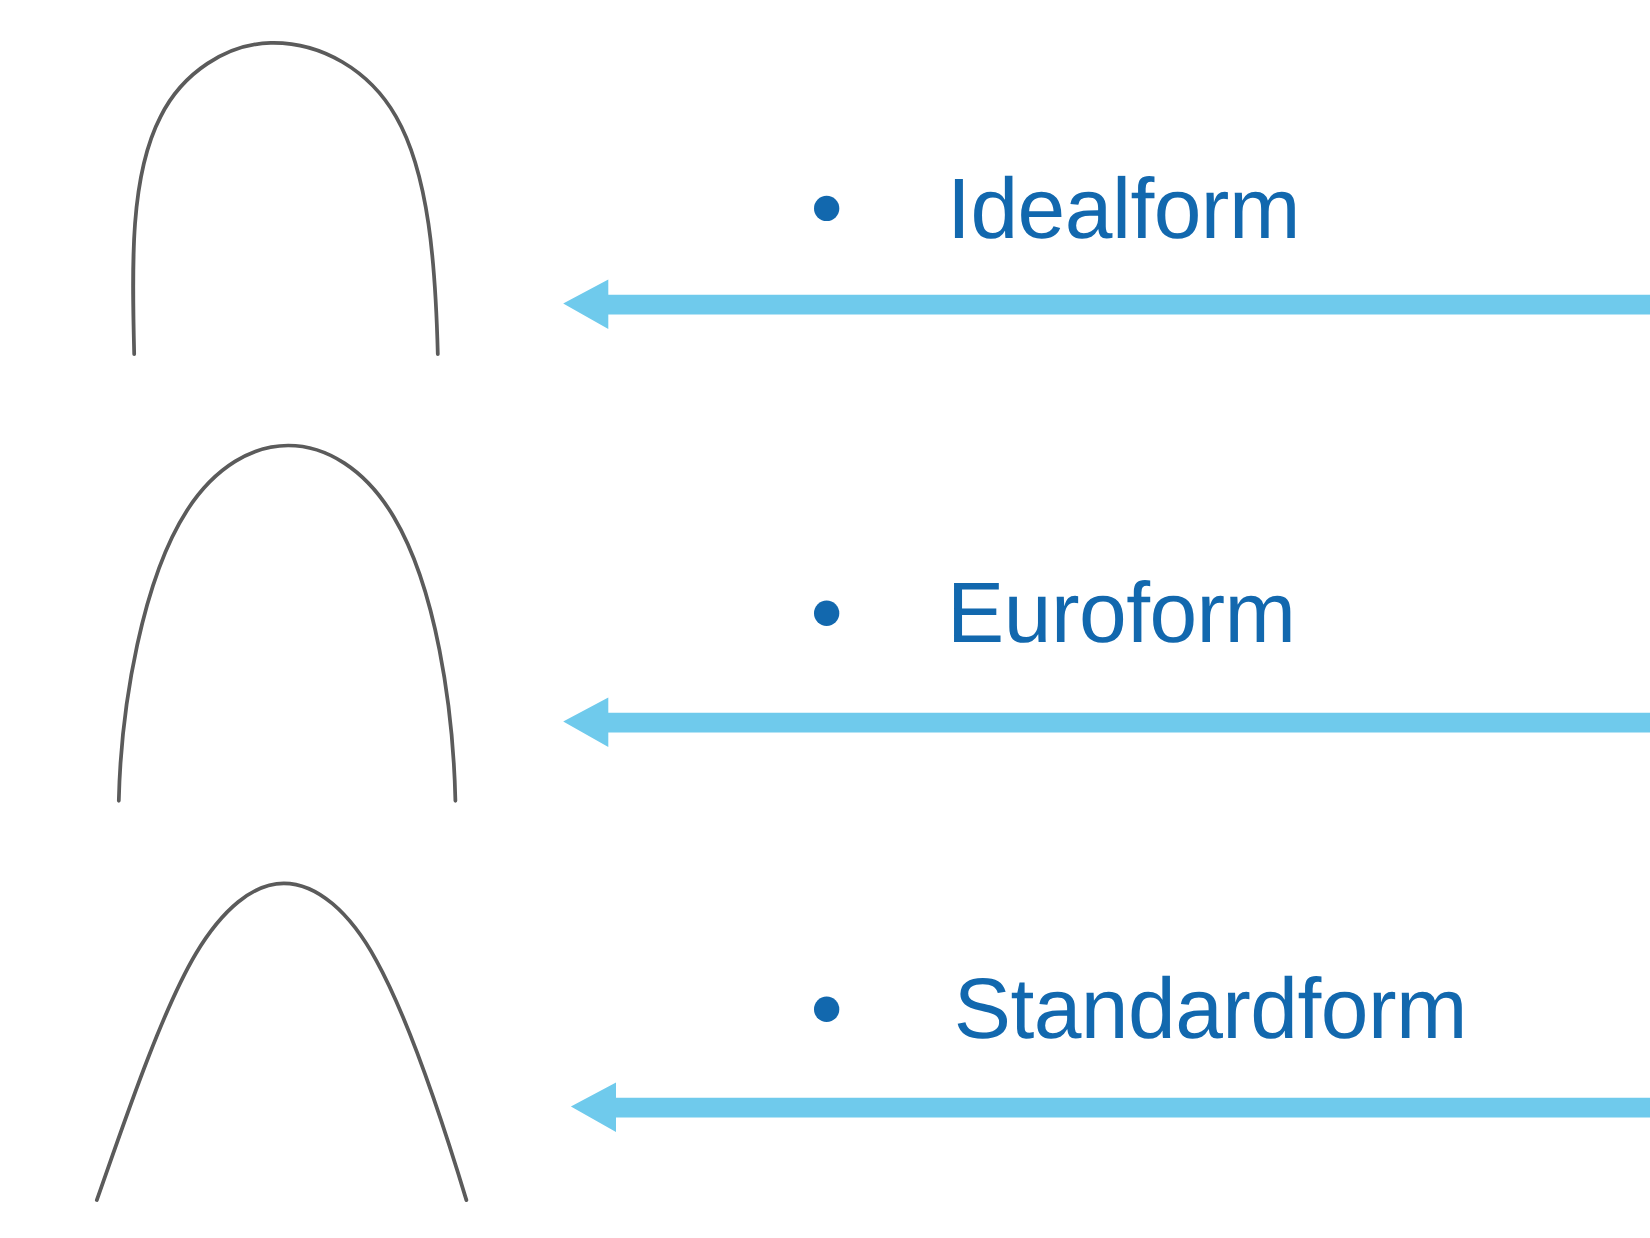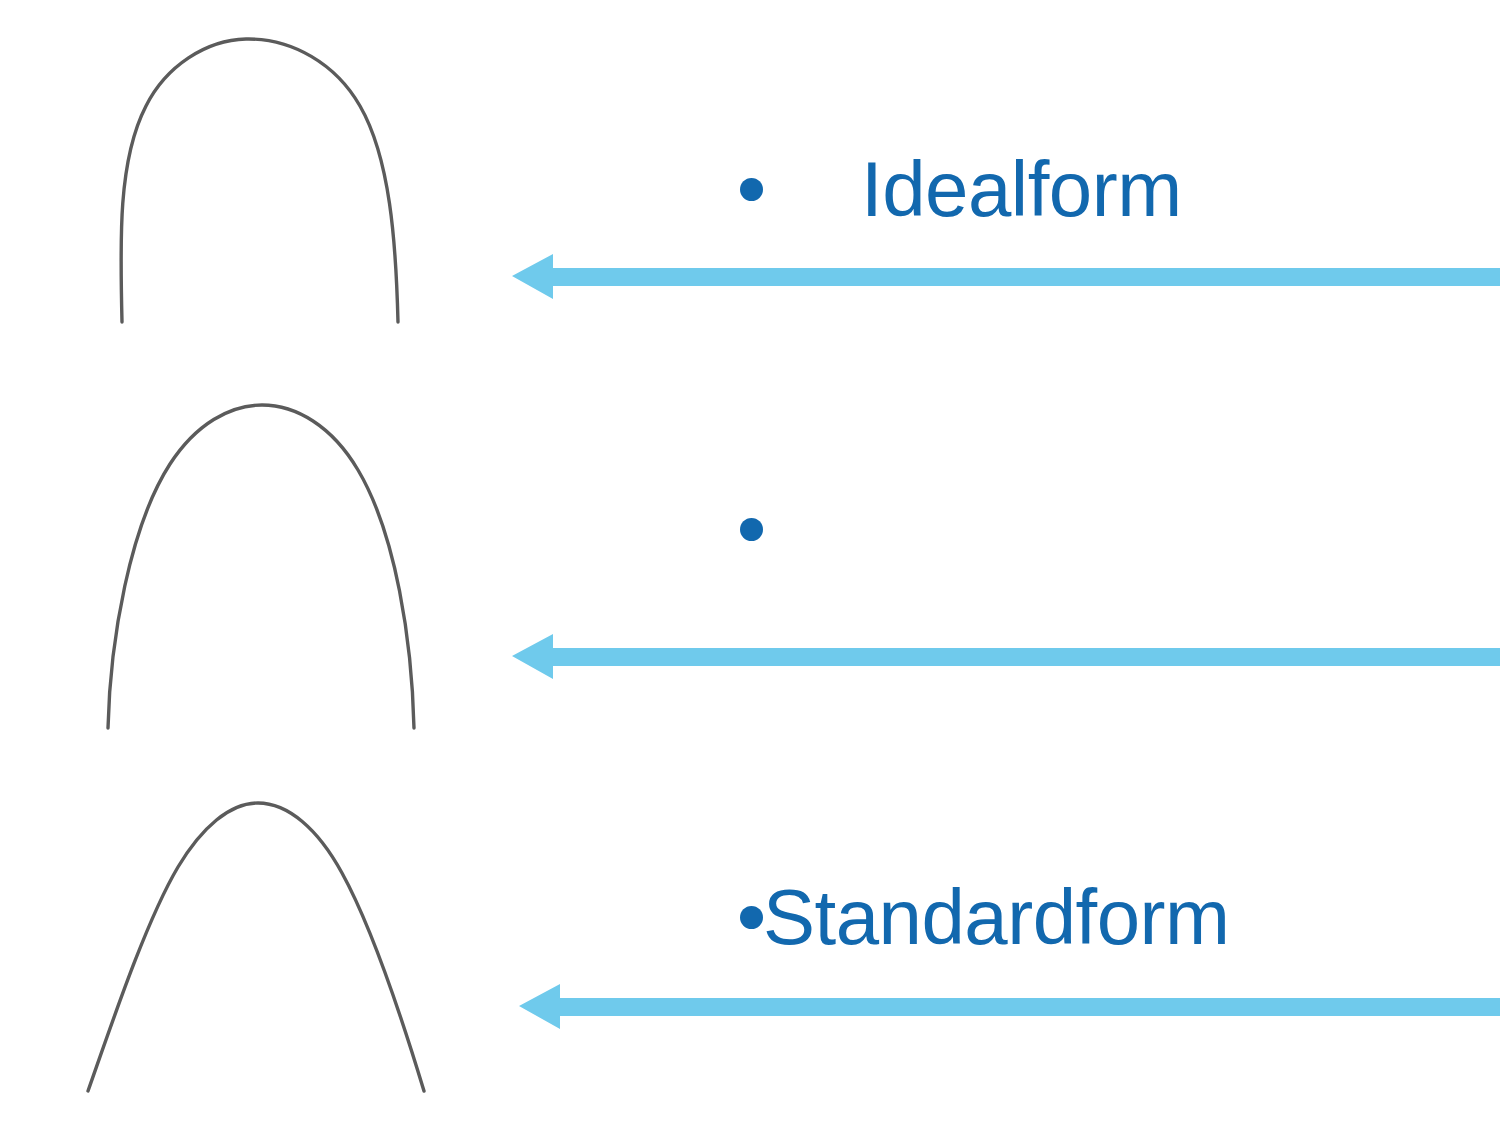--- a/index.html
+++ b/index.html
@@ -77,21 +77,21 @@
     line-height: 1;
     font-weight: 400;
     letter-spacing: -0.5px;
     display: block;
   }
   .bullet-row-0 { left: 740px; top: 150px; }
   .bullet-row-0 .bullet-label { margin-left: 98px; }
   .bullet-row-1 { left: 740px; top: 518px; }
   .bullet-row-1 .bullet-label { margin-left: 98px; }
   .bullet-row-2 { left: 740px; top: 878px; }
-  .bullet-row-2 .bullet-label { }
+  .bullet-row-2 .bullet-label { margin-left: 104px; }
 </style>
 </head>
 <body>
 
 <div class="slide">
 
   <div class="arch-figure arch-row-0">
     <svg viewBox="0 0 420 330" preserveAspectRatio="xMidYMid meet" aria-hidden="true">
       <path d="M 62 312
                C 60 230, 58 150, 86 96
@@ -123,20 +123,21 @@
   </div>
 
   <div class="arrow arrow-row-1">
     <svg viewBox="0 0 1000 60" preserveAspectRatio="none" aria-hidden="true">
       <path d="M 7 30 L 48 8 L 48 22 L 1000 22 L 1000 40 L 48 40 L 48 53 Z" fill="#6fcaec"></path>
     </svg>
   </div>
 
   <div class="bullet-line bullet-row-1">
     <span class="bullet-dot" style="background:#1268ae"></span>
+    <span class="bullet-label" style="color:#1268ae">Euroform</span>
   </div>
 
   <div class="arch-figure arch-row-2">
     <svg viewBox="0 0 420 320" preserveAspectRatio="xMidYMid meet" aria-hidden="true">
       <path d="M 28 306
                C 52 238, 86 136, 118 82
                C 142 42, 170 18, 198 18
                C 228 18, 258 44, 282 88
                C 314 146, 344 240, 364 306" fill="none" stroke="#5b5b5b" stroke-width="3.4" stroke-linecap="round"></path>
     </svg>

